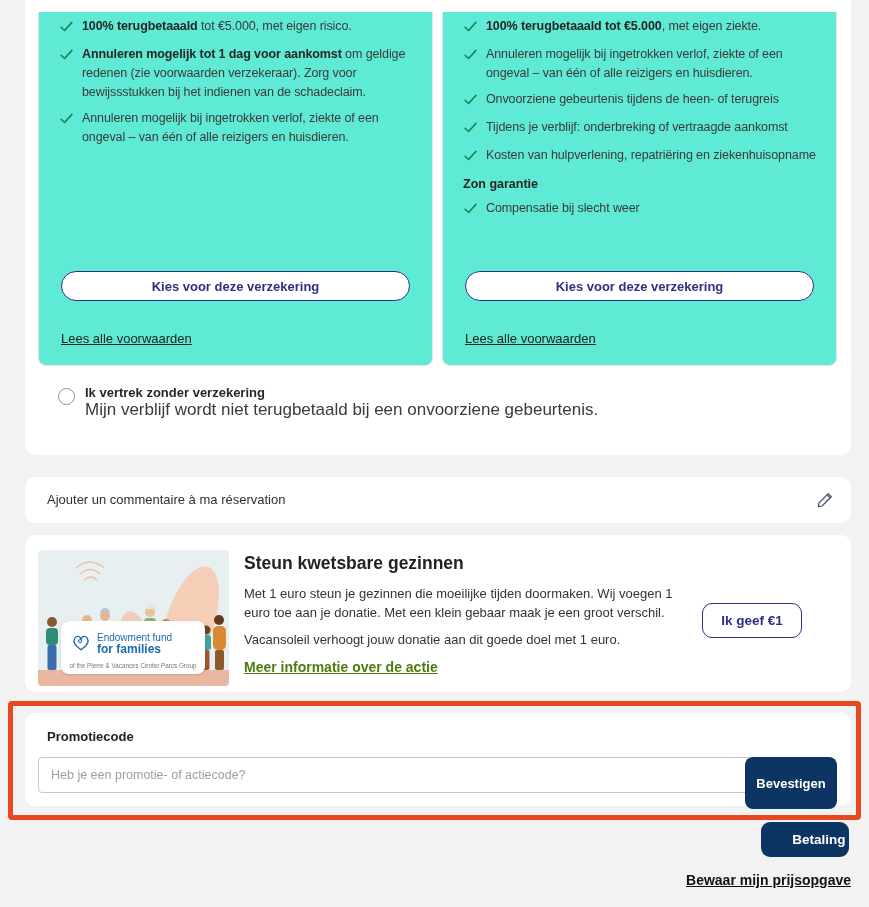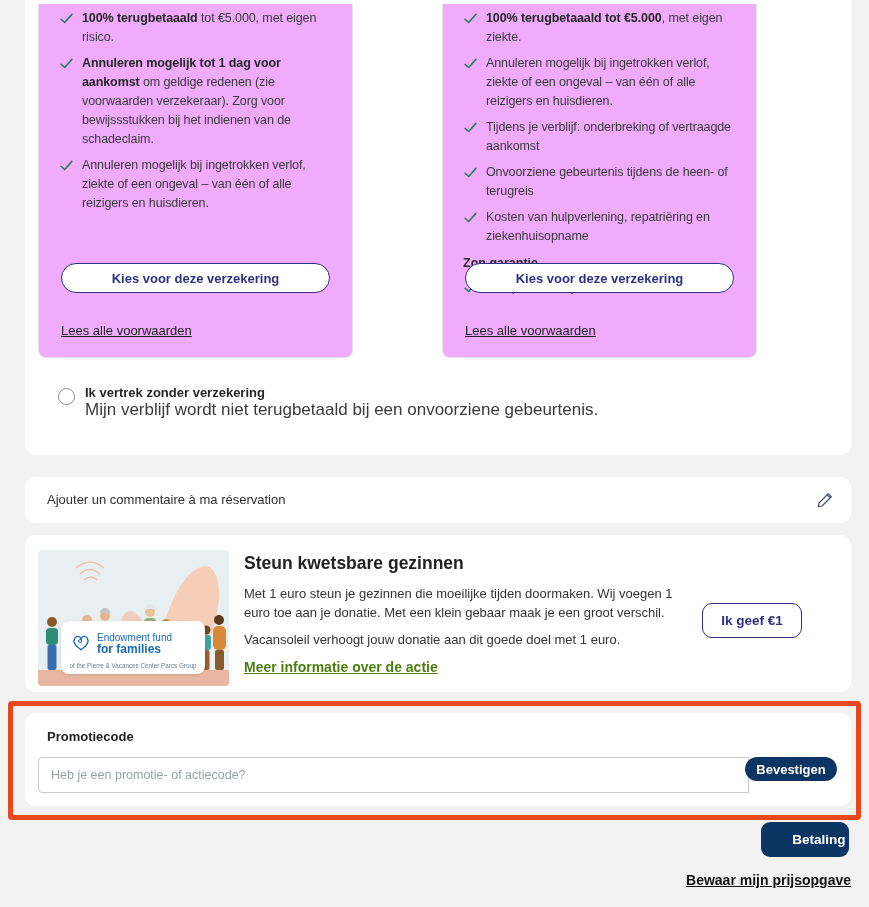--- a/index.html
+++ b/index.html
@@ -4,21 +4,21 @@
 <style>
   * { margin:0; padding:0; box-sizing:border-box; }
   html,body { width:869px; height:907px; }
   body { font-family:"Liberation Sans", sans-serif; background:#f2f2f2; color:#333; overflow:hidden; }
   #page { position:relative; width:869px; height:907px; background:#f2f2f2; overflow:hidden; }
 
   .white-card { position:absolute; background:#ffffff; border-radius:10px; }
 
   
   #sec-top { left:25px; top:0; width:826px; height:455px; border-radius:0 0 10px 10px; }
-  .ins-card { position:absolute; top:4px; width:315px; height:354px; background:#f0abfc;
+  .ins-card { position:absolute; top:12px; width:395px; height:354px; background:#5eead4;
               border:1px solid #e4e4e4; border-top:none; border-radius:0 0 8px 8px; }
   #ins-card-basic { left:13px; }
   #ins-card-plus  { left:417px; }
   .card-body { padding:5px 20px 0 20px; }
   .check-item { display:flex; gap:8px; margin-bottom:7px; }
   .check-item .ck-wrap { flex:0 0 15px; padding-top:2px; }
   .ci-t { font-size:12.5px; line-height:19px; color:#3a3a3a; letter-spacing:-0.1px; }
   .ci-t b { color:#262626; }
   .sun-heading { font-size:12.5px; font-weight:bold; color:#262626; margin:10px 0 8px 0; }
   .card-cta { position:absolute; left:22px; right:22px; top:259px; height:30px;
@@ -61,22 +61,22 @@
 
   
   #promo-highlight { position:absolute; left:8px; top:701px; width:853px; height:119px;
                      border:5px solid #e8481f; border-radius:4px; pointer-events:none; z-index:5; }
   #sec-promo { left:25px; top:713px; width:826px; height:93px; }
   #promo-title { position:absolute; left:22px; top:16px; font-size:13px; font-weight:bold; color:#222; }
   #promo-row { position:absolute; left:13px; right:14px; top:44px; height:36px; display:flex; }
   #promo-input { flex:1; height:36px; border:1px solid #c8c8c8; border-radius:4px 0 0 4px;
                  padding:12px 12px; font-size:12.5px; font-family:inherit; color:#333; outline:none; }
   #promo-input::placeholder { color:#9aa0a6; }
-  #promo-confirm { width:92px; height:24px; background:#0d3563; color:#fff; font-weight:bold;
-                   font-size:13px; font-family:inherit; border:none; border-radius:16px;
+  #promo-confirm { width:92px; height:52px; background:#0d3563; color:#fff; font-weight:bold;
+                   font-size:13px; font-family:inherit; border:none; border-radius:8px;
                    margin-left:-4px; cursor:pointer; }
 
   
   #btn-pay { position:absolute; right:20px; top:822px; width:88px; height:35px; background:#0d3563;
              color:#fff; font-weight:bold; font-size:13.5px; font-family:inherit; border:none;
              border-radius:9px; cursor:pointer;padding-left:28px; }
   #save-link { position:absolute; right:18px; top:872px; font-size:14px; font-weight:bold;
                color:#111; text-decoration:underline; cursor:pointer; }
 </style>
 </head>
@@ -122,27 +122,27 @@
         <div class="check-item">
           <span class="ck-wrap"><svg viewBox="0 0 16 16" width="15" height="15">
                 <path d="M2.2 8.8 L6 12.3 L13.8 3.6" fill="none" stroke="#1b7f4e" stroke-width="1.6" stroke-linecap="round" stroke-linejoin="round"></path>
               </svg></span>
           <p class="ci-t"><b></b><span>Annuleren mogelijk bij ingetrokken verlof, ziekte of een ongeval – van één of alle reizigers en huisdieren.</span></p>
         </div>
         <div class="check-item">
           <span class="ck-wrap"><svg viewBox="0 0 16 16" width="15" height="15">
                 <path d="M2.2 8.8 L6 12.3 L13.8 3.6" fill="none" stroke="#1b7f4e" stroke-width="1.6" stroke-linecap="round" stroke-linejoin="round"></path>
               </svg></span>
+          <p class="ci-t"><b></b><span>Onvoorziene gebeurtenis tijdens de heen- of terugreis</span></p>
+        </div>
+        <div class="check-item">
+          <span class="ck-wrap"><svg viewBox="0 0 16 16" width="15" height="15">
+                <path d="M2.2 8.8 L6 12.3 L13.8 3.6" fill="none" stroke="#1b7f4e" stroke-width="1.6" stroke-linecap="round" stroke-linejoin="round"></path>
+              </svg></span>
           <p class="ci-t"><b></b><span>Tijdens je verblijf: onderbreking of vertraagde aankomst</span></p>
-        </div>
-        <div class="check-item">
-          <span class="ck-wrap"><svg viewBox="0 0 16 16" width="15" height="15">
-                <path d="M2.2 8.8 L6 12.3 L13.8 3.6" fill="none" stroke="#1b7f4e" stroke-width="1.6" stroke-linecap="round" stroke-linejoin="round"></path>
-              </svg></span>
-          <p class="ci-t"><b></b><span>Onvoorziene gebeurtenis tijdens de heen- of terugreis</span></p>
         </div>
         <div class="check-item">
           <span class="ck-wrap"><svg viewBox="0 0 16 16" width="15" height="15">
                 <path d="M2.2 8.8 L6 12.3 L13.8 3.6" fill="none" stroke="#1b7f4e" stroke-width="1.6" stroke-linecap="round" stroke-linejoin="round"></path>
               </svg></span>
           <p class="ci-t"><b></b><span>Kosten van hulpverlening, repatriëring en ziekenhuisopname</span></p>
         </div>
         <div class="sun-heading">Zon garantie</div>
         <div class="check-item">
           <span class="ck-wrap"><svg viewBox="0 0 16 16" width="15" height="15">

